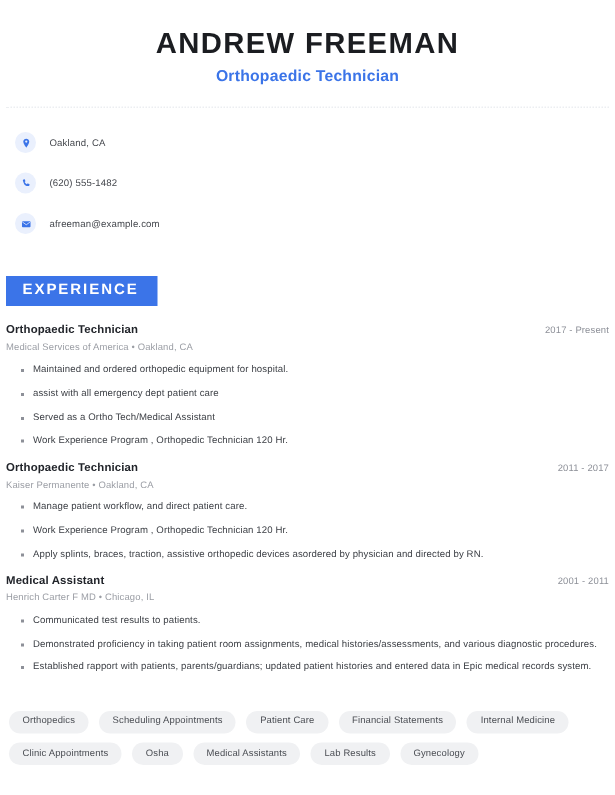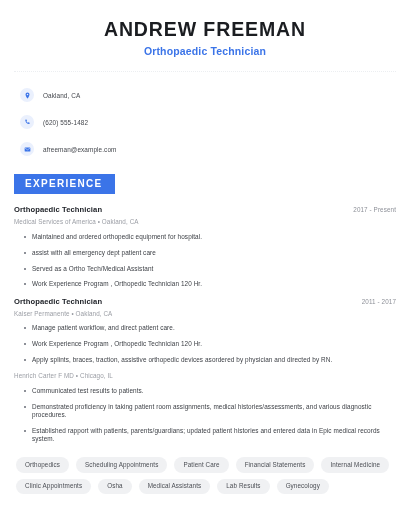--- a/index.html
+++ b/index.html
@@ -11,21 +11,21 @@
     width: 410px;
     height: 530px;
     font-family: "Liberation Sans", sans-serif;
     color: #2f3136;
     overflow: hidden;
   }
   .page {
     width: 410px;
     height: 374px;
     box-sizing: border-box;
-    padding: 0 14px;
+    padding: 0 4px;
     position: relative;
   }
 
   
   .header {
     text-align: center;
     padding-top: 18px;
   }
   .name {
     font-size: 19.5px;
@@ -71,21 +71,21 @@
   }
   .ci svg { display: block; }
   .contact-text {
     font-size: 6.4px;
     color: #44474d;
     margin-left: 9px;
     letter-spacing: 0.1px;
   }
 
   
-  .section { margin-top: 14px; }
+  .section { margin-top: 24px; }
   .badge {
     display: inline-block;
     background: #3b74e8;
     color: #ffffff;
     font-size: 10px;
     font-weight: bold;
     letter-spacing: 1.3px;
     padding: 5px 13px 5px 11px;
     line-height: 1;
   }
@@ -255,20 +255,24 @@
               <span class="bullet-text">Work Experience Program , Orthopedic Technician 120 Hr.</span>
             </li>
           <li class="bullet">
               <span class="dot"></span>
               <span class="bullet-text">Apply splints, braces, traction, assistive orthopedic devices asordered by physician and directed by RN.</span>
             </li>
         </ul>
       </div>
 
       <div class="job">
+        <div class="job-head">
+          <span class="job-role">Medical Assistant</span>
+          <span class="job-date">2001 - 2011</span>
+        </div>
         <div class="job-org">Henrich Carter F MD  • Chicago, IL</div>
         <ul class="bullets">
           <li class="bullet">
               <span class="dot"></span>
               <span class="bullet-text">Communicated test results to patients.</span>
             </li>
           <li class="bullet">
               <span class="dot"></span>
               <span class="bullet-text">Demonstrated proficiency in taking patient room assignments, medical histories/assessments, and various diagnostic procedures.</span>
             </li>

